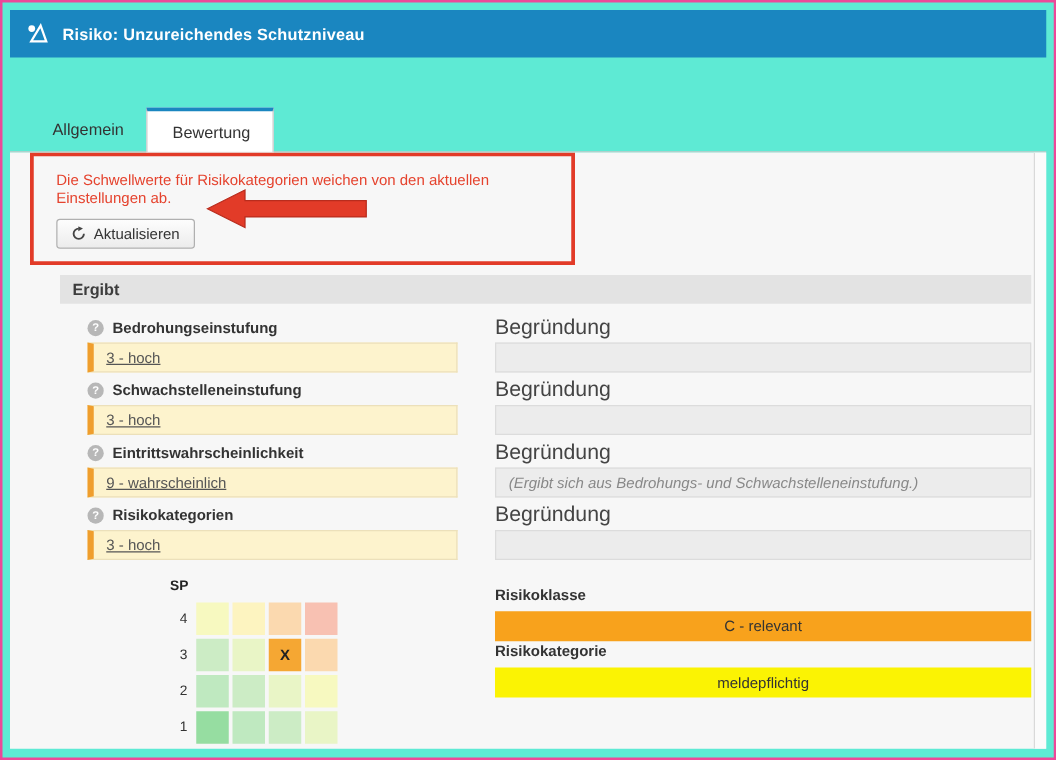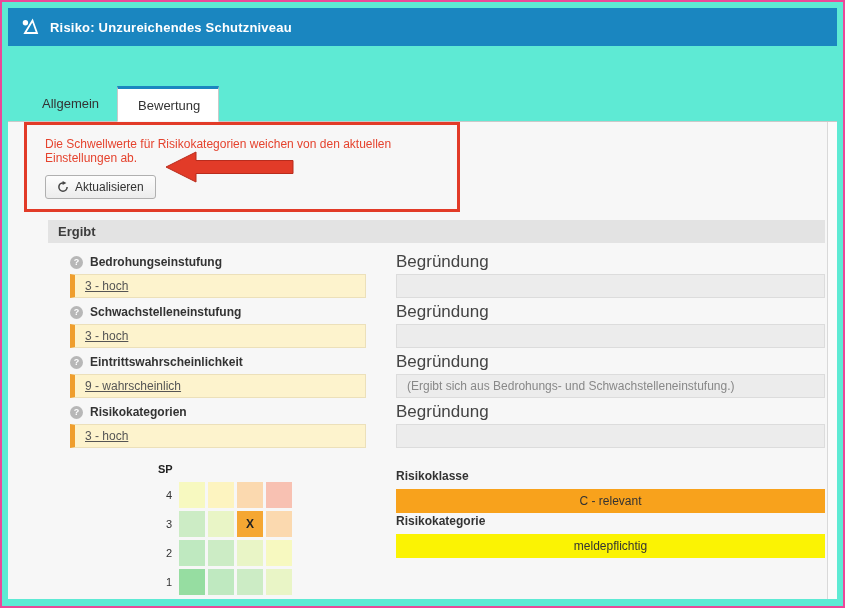--- a/index.html
+++ b/index.html
@@ -125,25 +125,25 @@
     font-size:12px; color:#555;
     cursor:pointer;
     text-decoration:underline;
   }
   .ginput {
     background:#ececec;
     border:1px solid #dcdcdc;
     height:24px; line-height:22px;
     padding:0 10px;
     font-size:12px; color:#888;
-    overflow:hidden; white-space:nowrap;
-  }
-
-  
-  .matrix { margin-left:88px; margin-top:8px; width:max-content; }
+    overflow:hidden; white-space:nowrap;font-style:italic;
+  }
+
+  
+  .matrix { margin-left:66px; margin-top:8px; width:max-content; }
   .m-sp { font-size:11px; font-weight:bold; color:#222; margin-bottom:7px; }
   .m-row { display:flex; align-items:center; margin-bottom:3px; }
   .m-rowlabel { width:14px; text-align:right; margin-right:7px; font-size:11px; color:#333; }
   .m-cells { display:flex; gap:3px; }
   .m-cell {
     width:26px; height:26px;
     display:flex; align-items:center; justify-content:center;
     font-size:12px; font-weight:bold; color:#222;
   }
 

